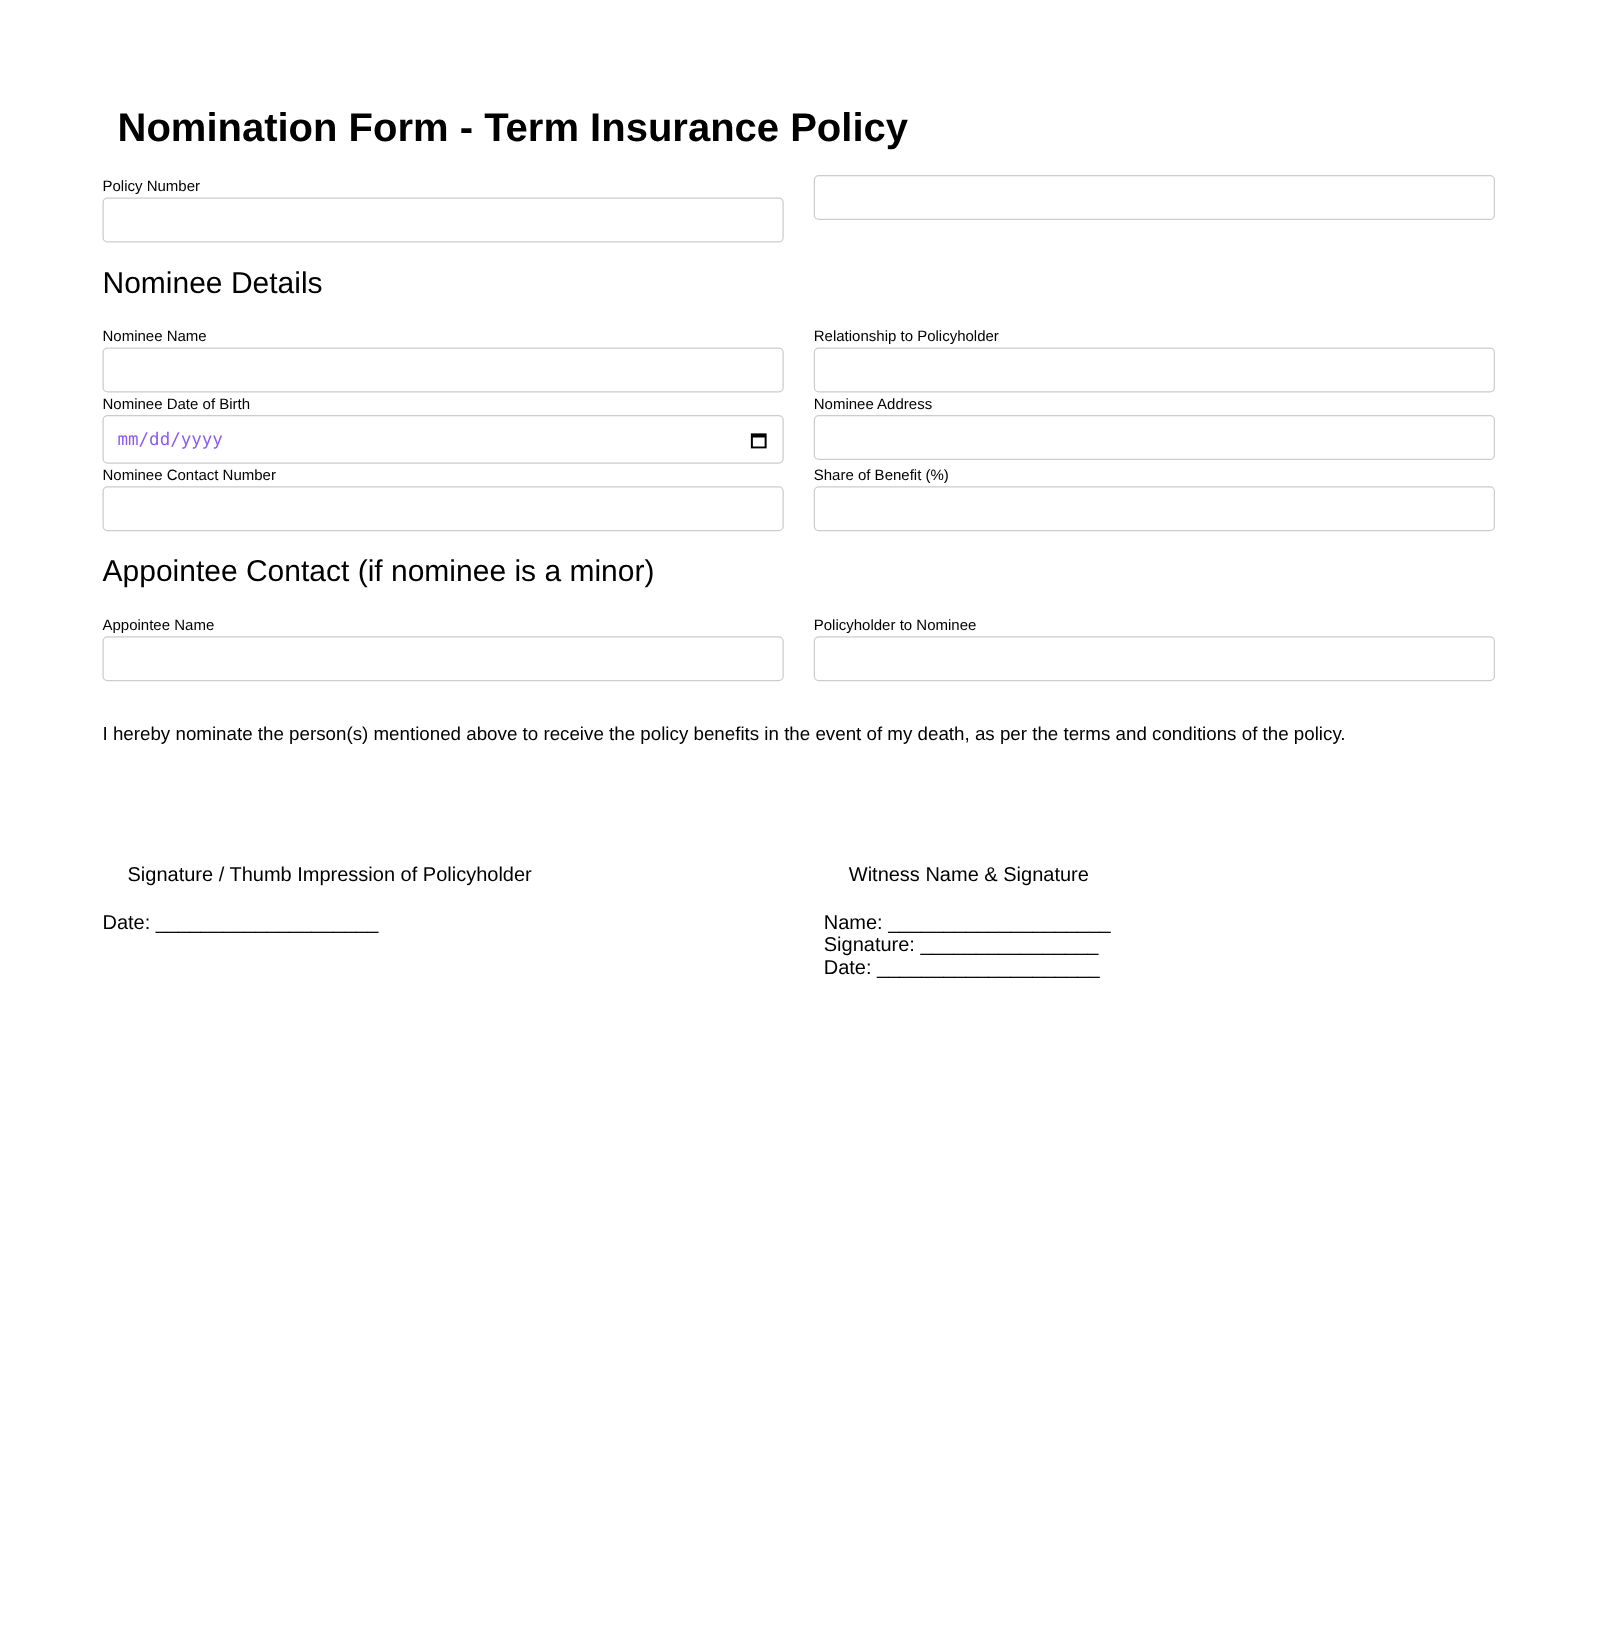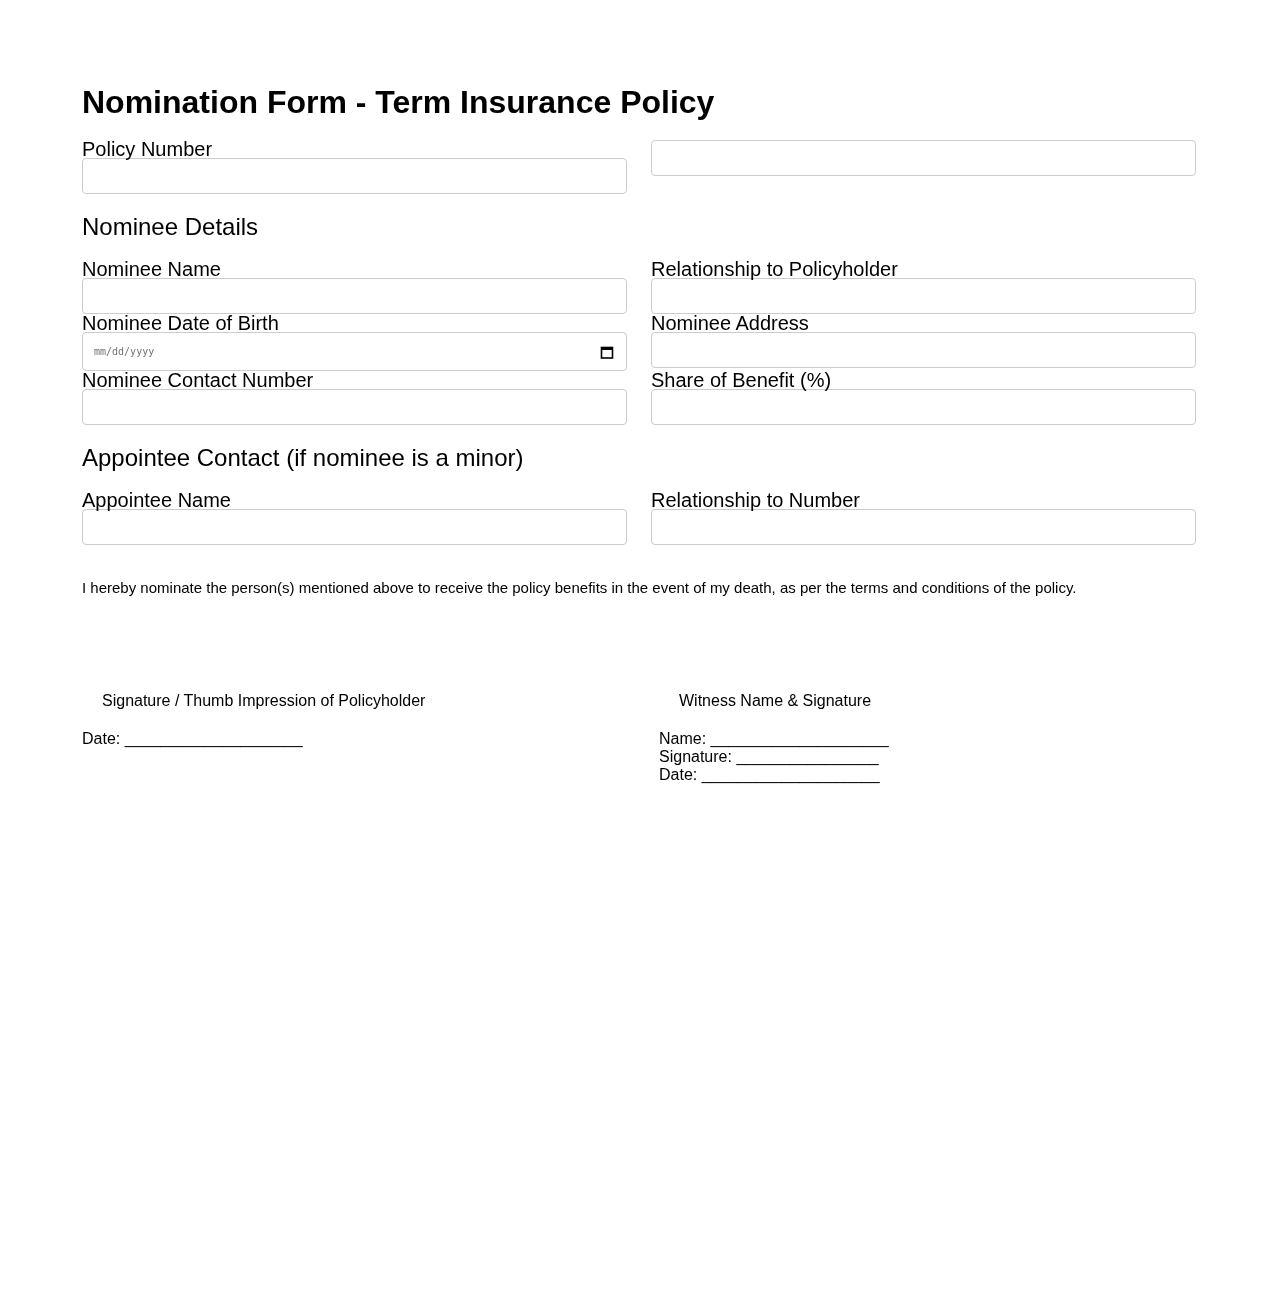--- a/index.html
+++ b/index.html
@@ -2,46 +2,46 @@
 <html><head>
 <meta charset="utf-8">
 <style>
   html, body { margin: 0; padding: 0; background: #ffffff; }
   body {
     width: 1278px; height: 1300px; position: relative;
     font-family: "Liberation Sans", sans-serif; color: #000;
   }
   .page { position: absolute; left: 82px; top: 0; width: 1114px; }
   h1 {
-    position: absolute; top: 82px; left: 0; margin: 0;
+    position: absolute; top: 82px; left: 12px; margin: 0;
     font-size: 32px; font-weight: bold; line-height: 40px; white-space: nowrap;
   }
   h2 {
     position: absolute; left: 0; margin: 0;
     font-size: 24px; font-weight: normal; line-height: 30px; white-space: nowrap;
   }
   .field { position: absolute; width: 545px; }
   .field.right { left: 569px; }
   .field.left { left: 0; }
   .field label {
-    display: block; font-size: 20px; line-height: 18px; height: 18px; white-space: nowrap;
+    display: block; font-size: 12px; line-height: 18px; height: 18px; white-space: nowrap;
   }
   .field input {
     display: block; box-sizing: border-box; width: 545px; height: 36px; margin: 0;
     border: 1px solid #cccccc; border-radius: 4px; background: #fff;
     font-family: "Liberation Sans", sans-serif; font-size: 15px; padding: 0 10px;
   }
   .date-box {
     box-sizing: border-box; width: 545px; height: 39px;
     border: 1px solid #cccccc; border-radius: 4px; background: #fff;
     display: flex; align-items: center; justify-content: space-between;
     padding: 0 12px 0 11px; cursor: text;
   }
   .date-placeholder {
-    font-family: "DejaVu Sans Mono", monospace; font-size: 10px; color: #737373;
+    font-family: "DejaVu Sans Mono", monospace; font-size: 14px; color: #8b5cf6;
   }
   .cal-icon { width: 14px; height: 14px; display: inline-block; }
   .declaration {
     position: absolute; left: 0; top: 578px; margin: 0;
     font-size: 15px; line-height: 20px; white-space: nowrap;
   }
   .sig-block { position: absolute; top: 692px; font-size: 16px; line-height: 18px; }
   .sig-block.left { left: 0; }
   .sig-block.right { left: 577px; }
   .sig-title { white-space: nowrap; margin-left: 20px; }
@@ -99,21 +99,21 @@
     <input type="text" value="" style="">
   </div>
 
   <h2 style="top:443px;">Appointee Contact (if nominee is a minor)</h2>
 
   <div class="field left" style="top:491px;">
     <label>Appointee Name</label>
     <input type="text" value="" style="">
   </div>
   <div class="field right" style="top:491px;">
-    <label>Relationship to Number</label>
+    <label>Policyholder to Nominee</label>
     <input type="text" value="" style="">
   </div>
 
   <p class="declaration">I hereby nominate the person(s) mentioned above to receive the policy benefits in the event of my death, as per the terms and conditions of the policy.</p>
 
   <div class="sig-block left">
     <div class="sig-title">Signature / Thumb Impression of Policyholder</div>
     <div class="sig-lines">
       <div class="sig-line">Date: ____________________</div>
     </div>

